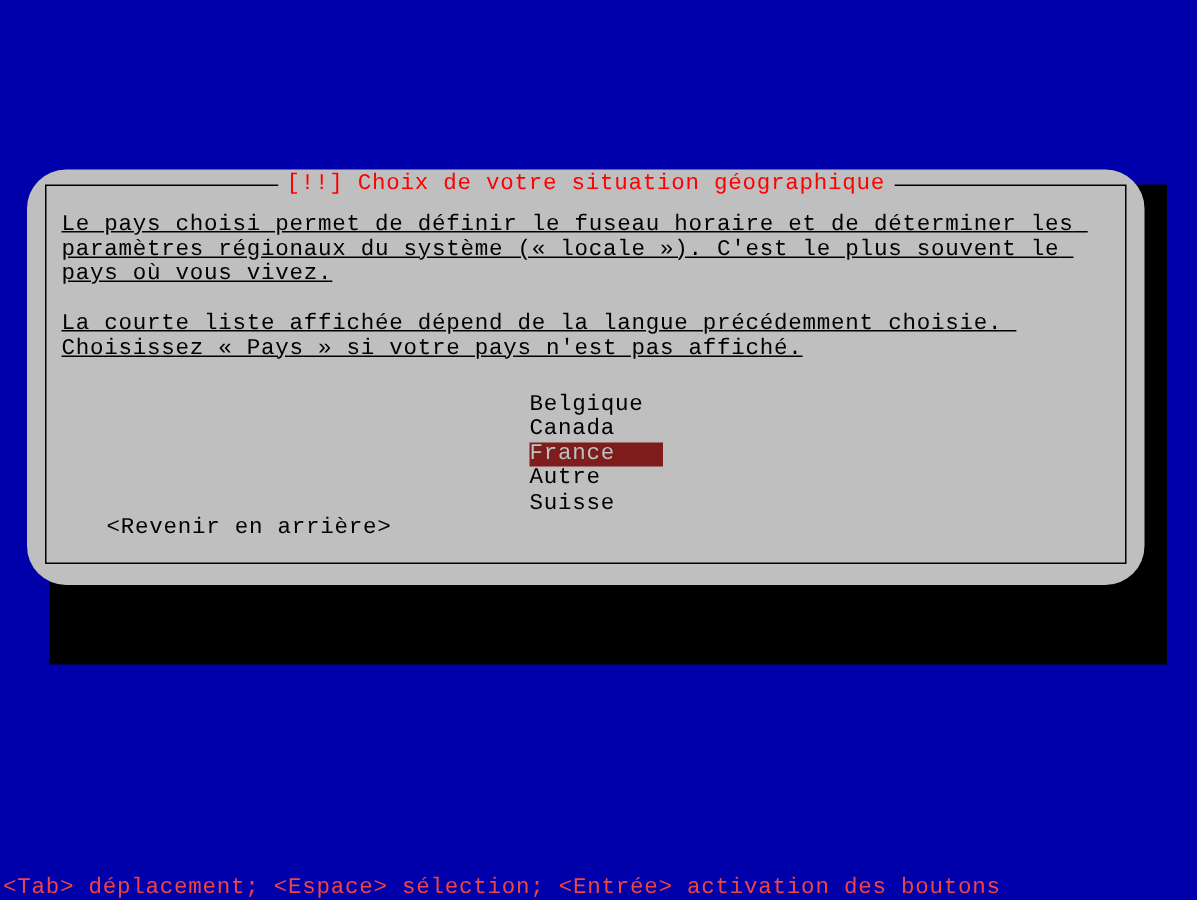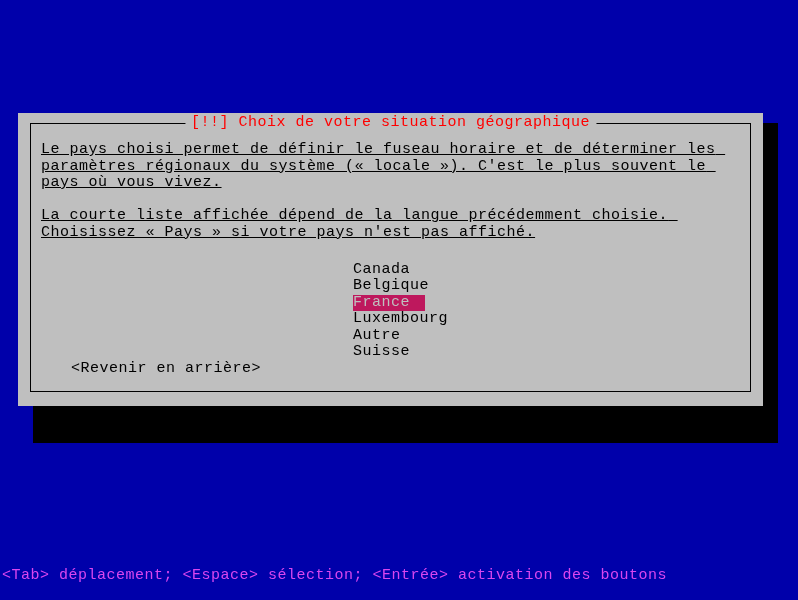--- a/index.html
+++ b/index.html
@@ -23,20 +23,21 @@
     width: 745px;
     height: 320px;
   }
   .dialog {
     position: absolute;
     top: 113px;
     left: 18px;
     width: 745px;
     background: #bfbfbf;
     padding: 10px 12px 14px 12px;
+    border-radius: 26px;
   }
   .inner-border {
     border: 1px solid #000000;
     padding: 18px 10px 14px 10px;
     position: relative;
   }
   .title {
     position: absolute;
     top: -9px;
     left: 50%;
@@ -53,56 +54,55 @@
   }
   .list {
     margin-top: 4px;
     margin-left: 312px;
   }
   .list-item {
     display: inline-block;
     min-width: 10px;
   }
   .list-item.selected {
-    background: #be185d;
+    background: #7f1d1d;
     color: #bfbfbf;
-    padding-right: 15px;
+    padding-right: 32px;
   }
   .back {
     margin-left: 30px;
   }
   .footer {
     position: absolute;
     left: 2px;
-    bottom: 16px;
-    color: #d946ef;
+    bottom: 0;
+    color: #ef4444;
     white-space: pre;
   }
 </style>
 </head>
 <body>
 
 <div class="shadow"></div>
 
 <div class="dialog">
   <div class="inner-border">
     <div class="title">
       <span>[!!] Choix de votre situation géographique</span>
     </div>
 
     <div class="body-text">Le pays choisi permet de définir le fuseau horaire et de déterminer les paramètres régionaux du système (« locale »). C'est le plus souvent le pays où vous vivez.</div>
     <br>
     <div class="body-text">La courte liste affichée dépend de la langue précédemment choisie. Choisissez « Pays » si votre pays n'est pas affiché.</div>
     <br>
 
     <div class="list">
+      <div><span class="list-item">Belgique</span></div>
       <div><span class="list-item">Canada</span></div>
-      <div><span class="list-item">Belgique</span></div>
       <div><span class="list-item selected">France</span></div>
-      <div><span class="list-item">Luxembourg</span></div>
       <div><span class="list-item">Autre</span></div>
       <div><span class="list-item">Suisse</span></div>
     </div>
 
     <div class="back">
       <span>&lt;Revenir en arrière&gt;</span>
     </div>
   </div>
 </div>
 

